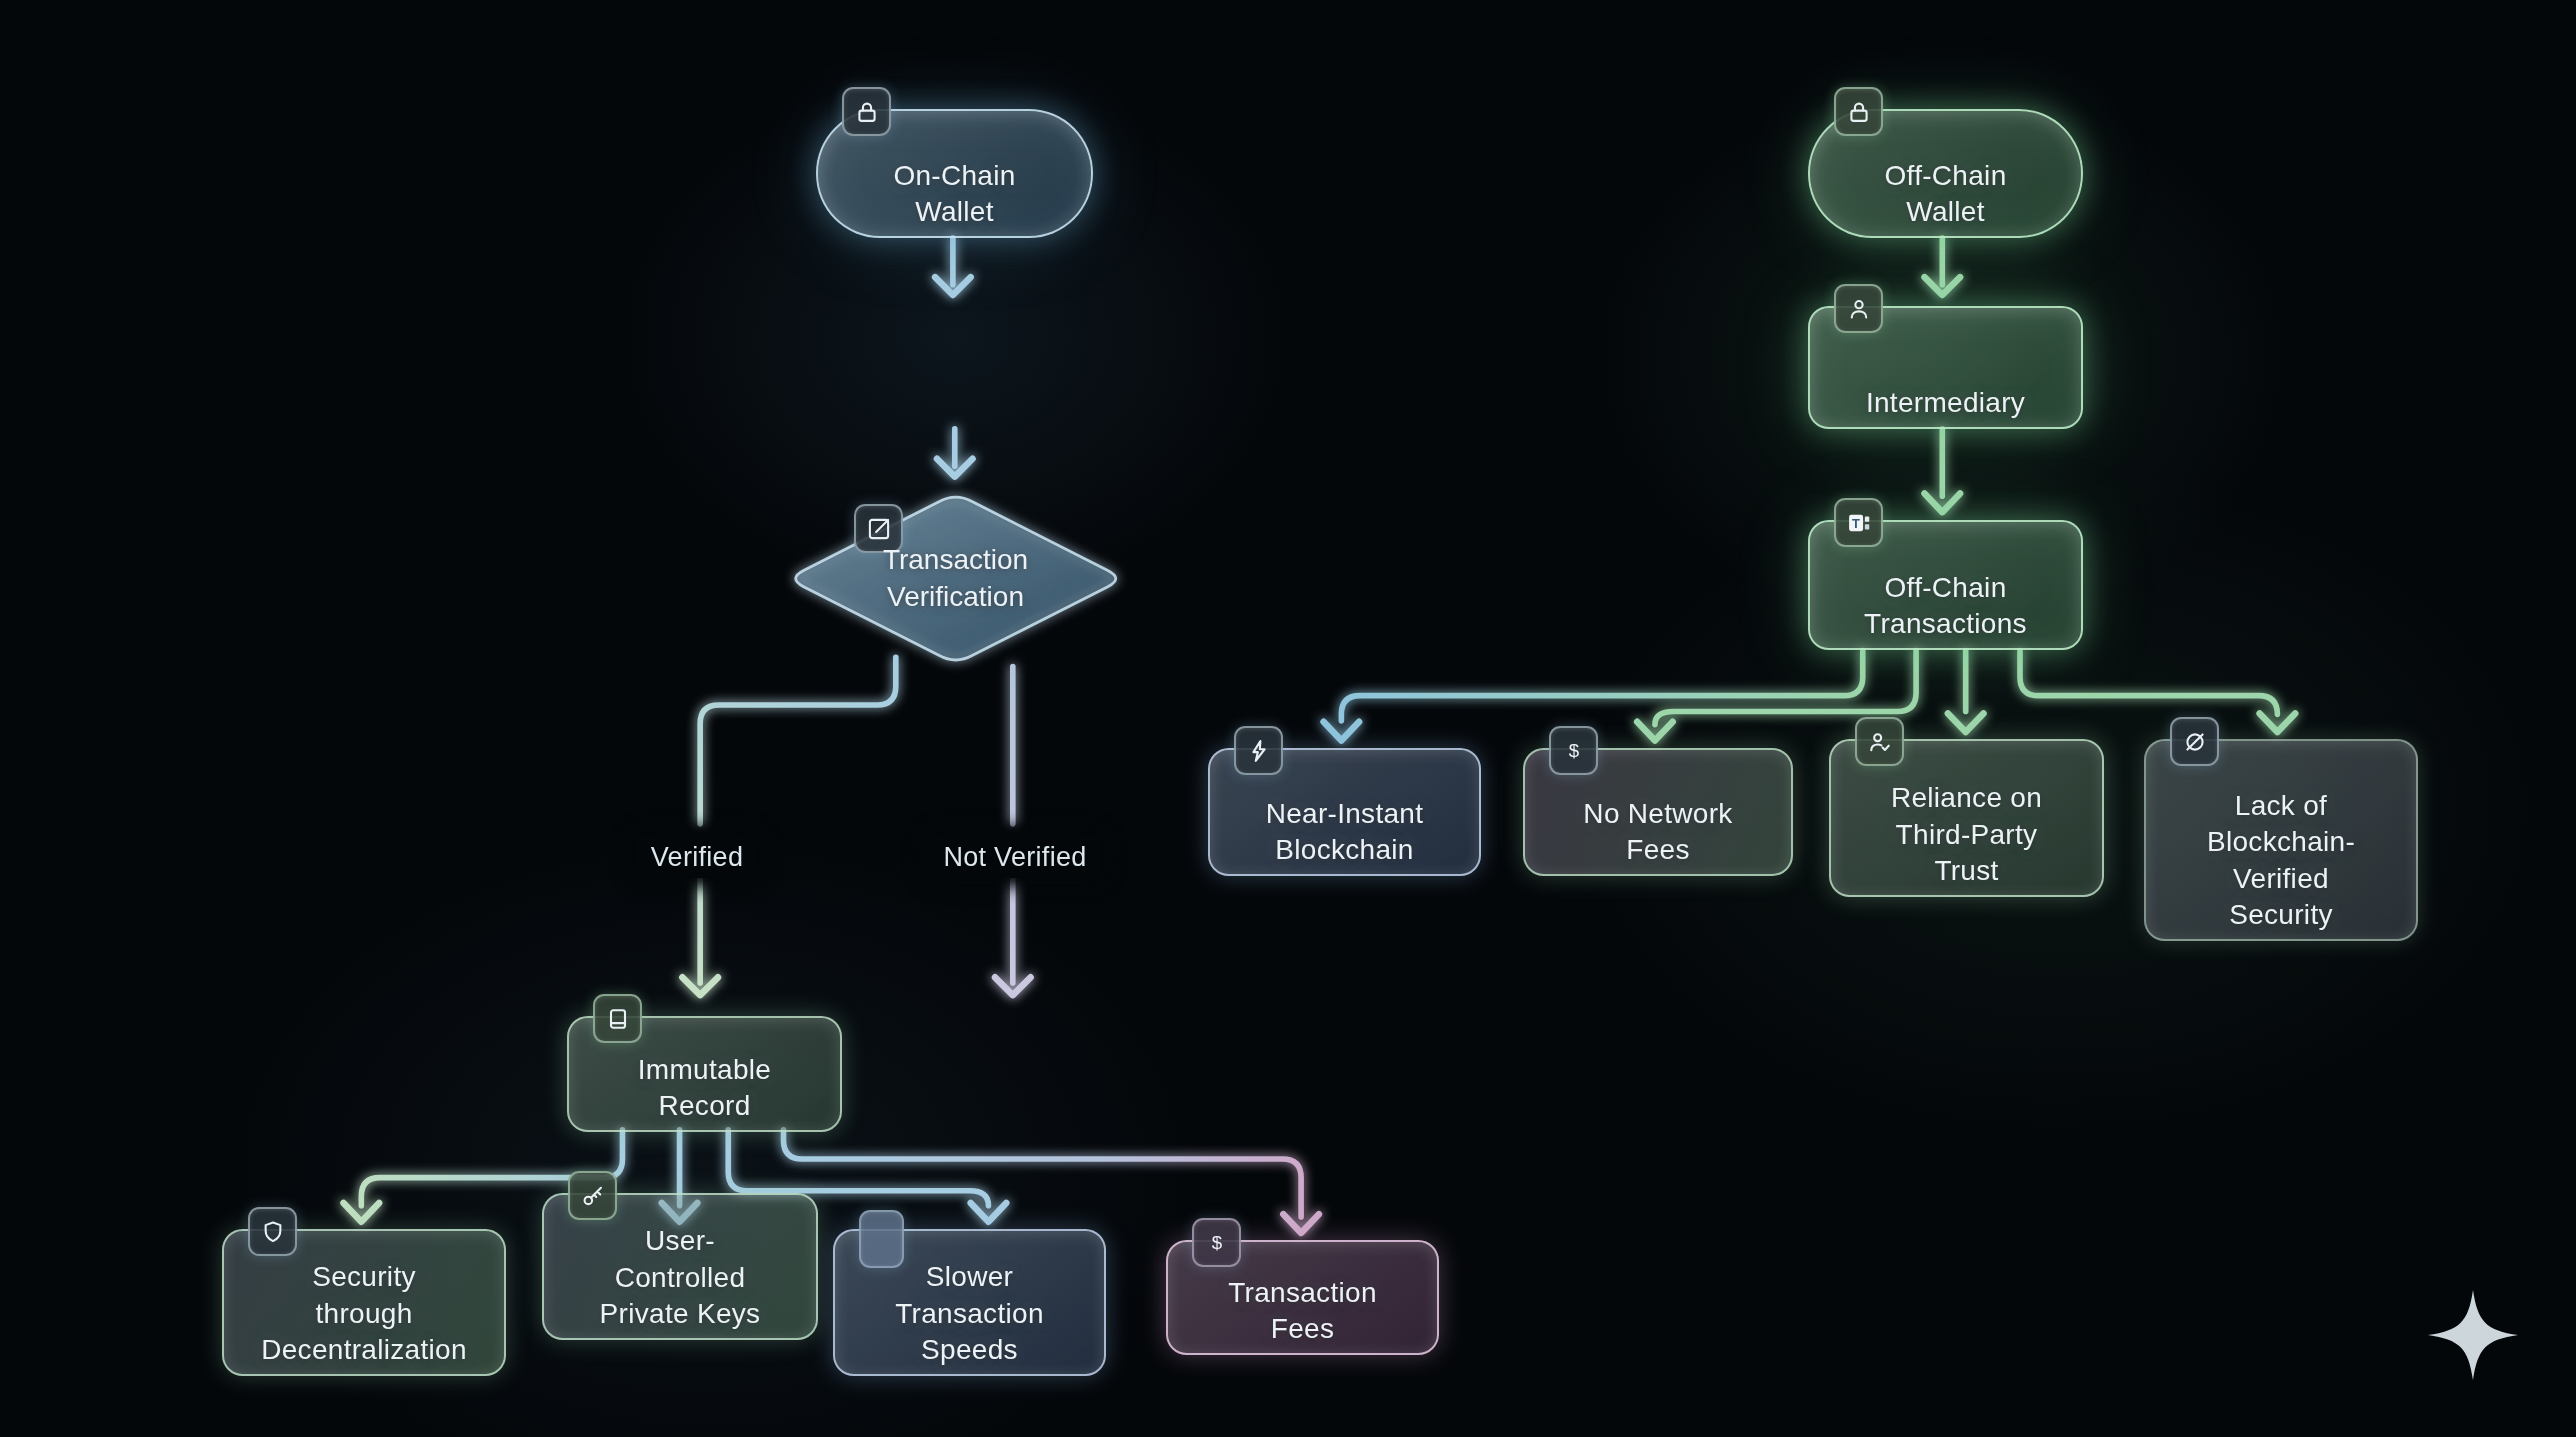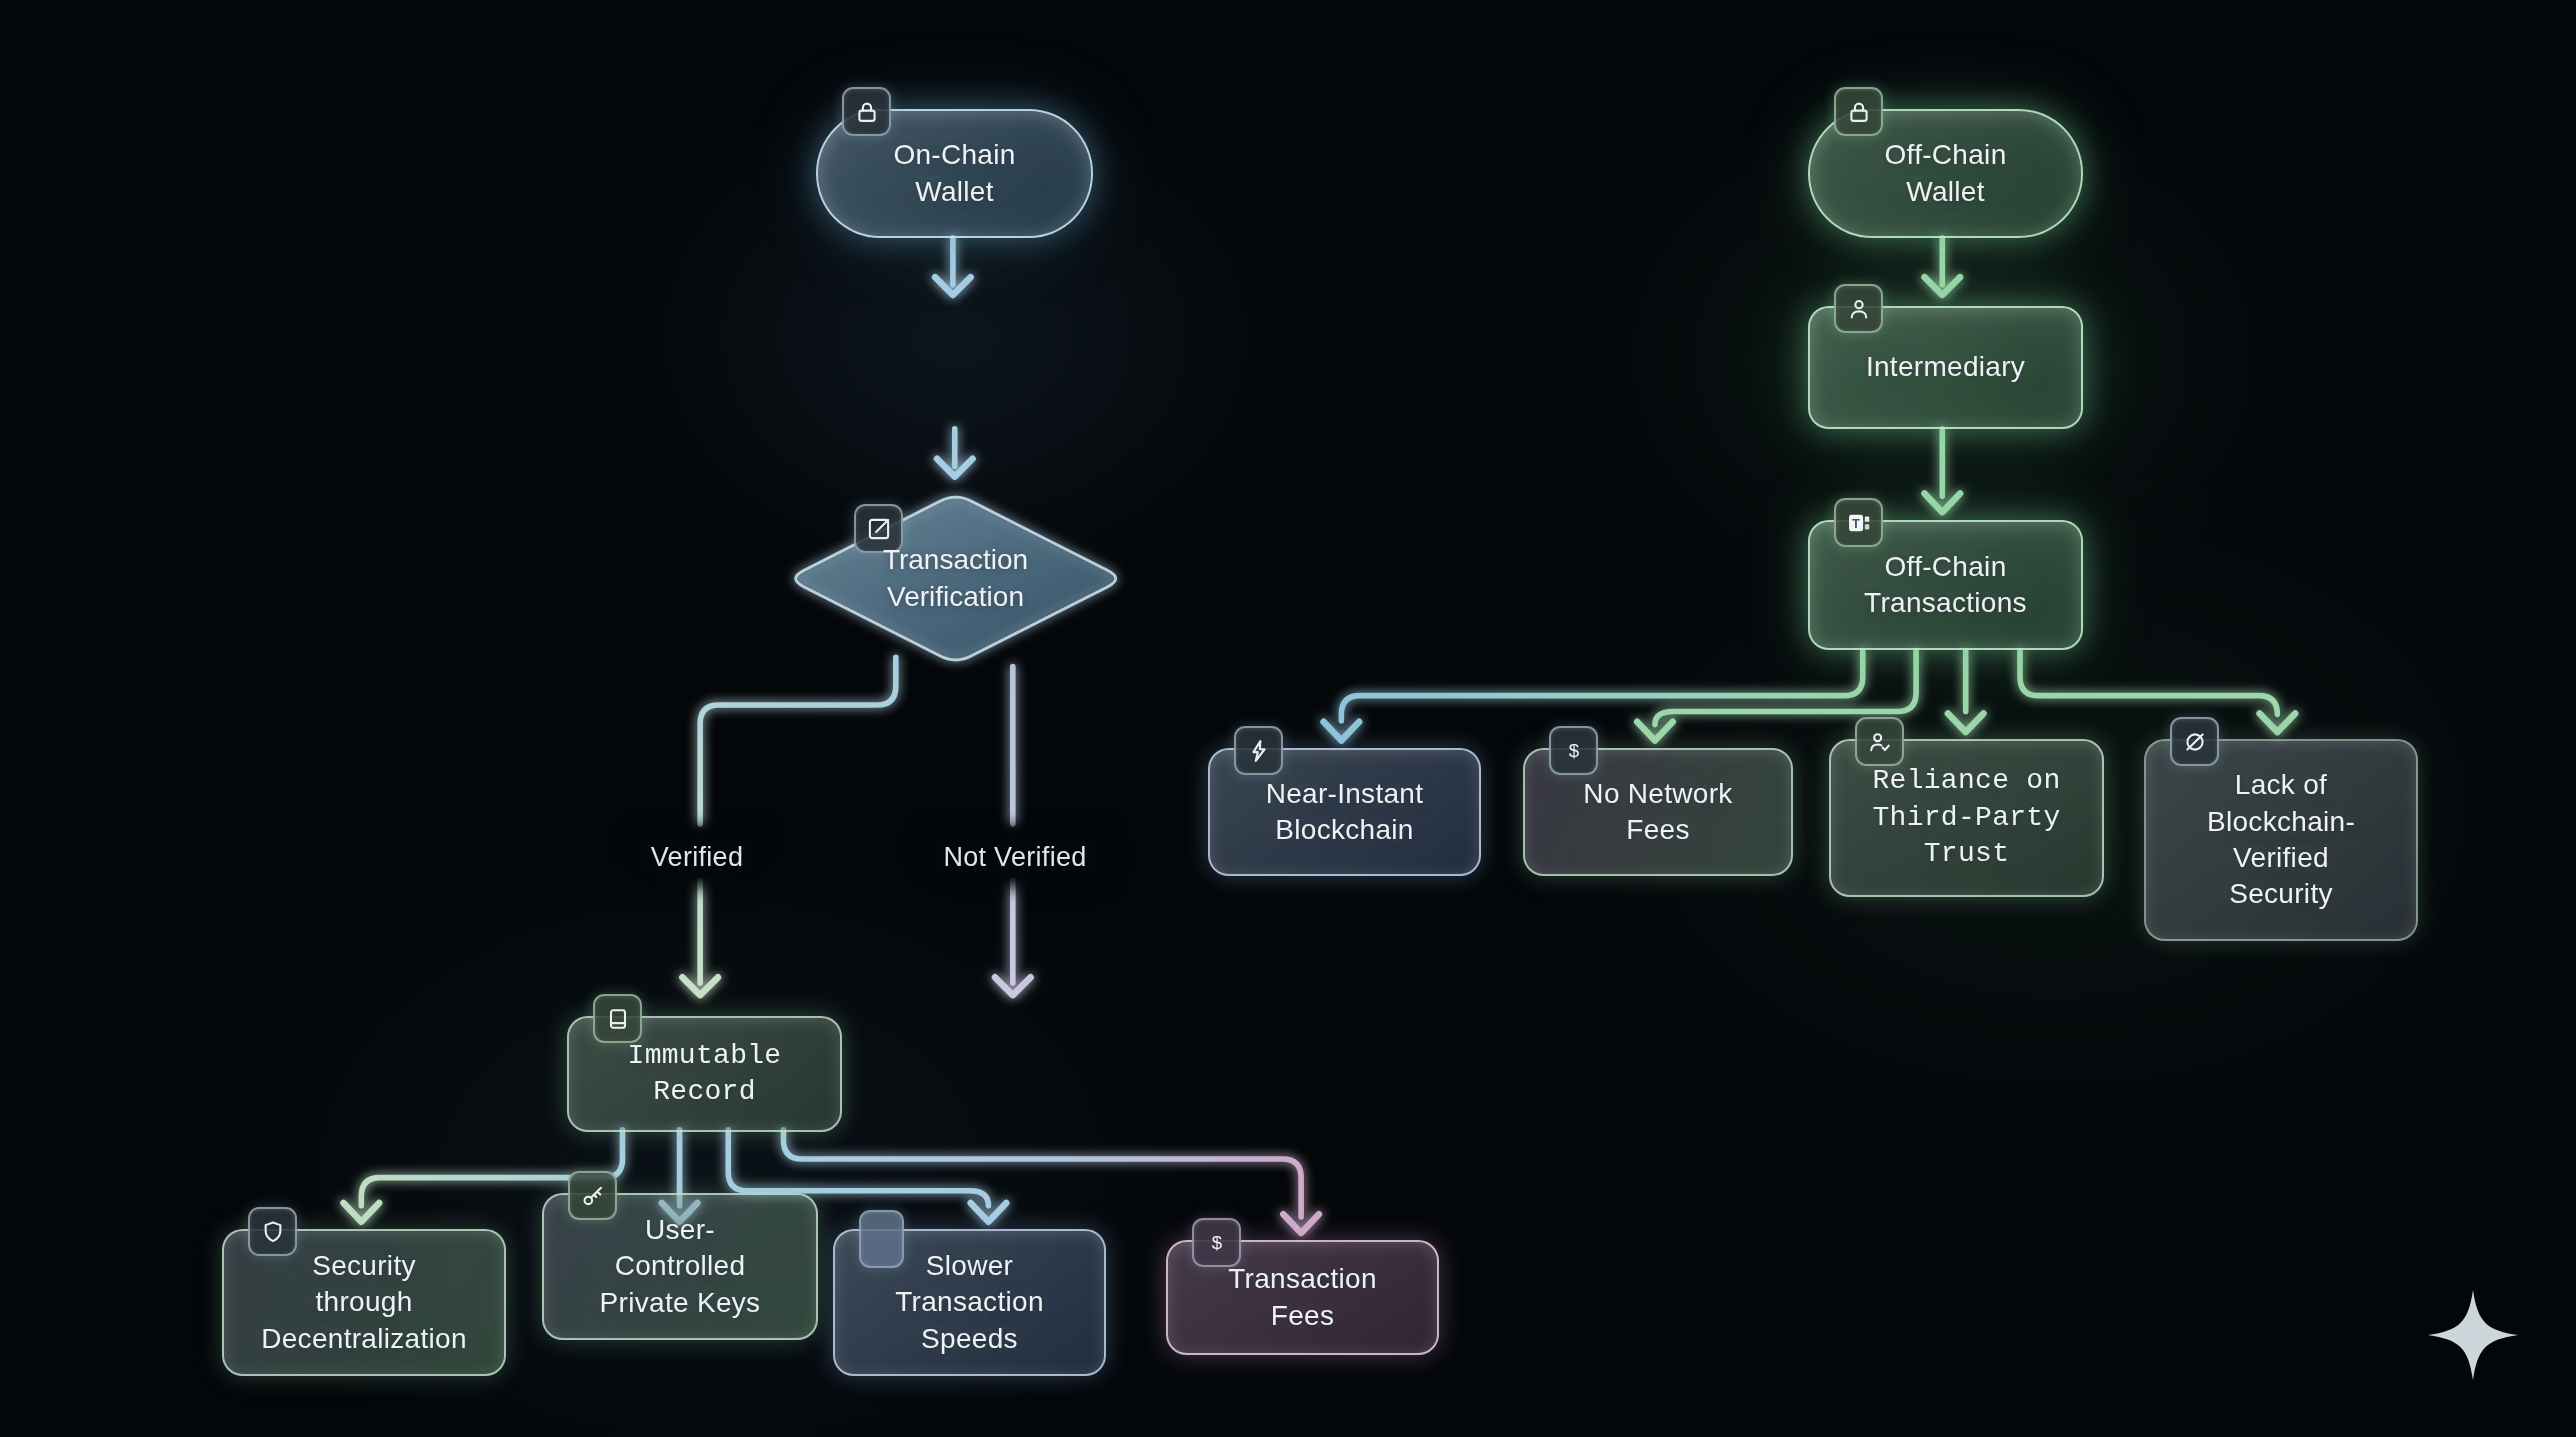--- a/index.html
+++ b/index.html
@@ -10,39 +10,39 @@
       radial-gradient(487px 374px at 955px 337px, rgba(90,150,195,.10), transparent 70%),
       radial-gradient(505px 393px at 1942px 356px, rgba(90,185,120,.10), transparent 70%),
       radial-gradient(711px 487px at 711px 1170px, rgba(90,150,195,.07), transparent 70%),
       radial-gradient(711px 487px at 2059px 805px, rgba(90,185,120,.07), transparent 70%),
       #04070a;
   }
   #canvas{position:relative;width:2576px;height:1438px;}
   svg.wires{position:absolute;left:0;top:0;}
 
   .node{
-    position:absolute;display:flex;align-items:center;justify-content:center;
+    position:absolute;display:flex;align-items:flex-end;justify-content:center;
     text-align:center;border-radius:20.6px;border:2.8px solid rgba(200,225,240,.85);
     color:#ecf2f5;font-size:28px;line-height:1.3;letter-spacing:0.3px;
   }
   .node .label{white-space:pre-line;padding:5.6px 13px;
     text-shadow:0 0.9px 9.4px rgba(0,0,0,.55), 0 0 15px rgba(225,242,252,.28);}
   .pill{border-radius:64px;}
 
   .t-blue{background:linear-gradient(145deg, rgba(150,192,216,.42), rgba(58,94,120,.52));
     border-color:rgba(202,230,243,.88);
     box-shadow:0 0 30px rgba(110,175,215,.38),0 0 75px rgba(110,175,215,.18),
       inset 0 1.9px 17px rgba(255,255,255,.20), inset 0 0 45px rgba(160,200,225,.12);}
   .t-green{background:linear-gradient(145deg, rgba(150,205,165,.40), rgba(58,104,74,.54));
     border-color:rgba(184,232,196,.92);
     box-shadow:0 0 30px rgba(120,210,150,.42),0 0 75px rgba(120,210,150,.20),
       inset 0 1.9px 17px rgba(255,255,255,.20), inset 0 0 45px rgba(150,215,170,.12);}
   .t-greenslate{background:linear-gradient(145deg, rgba(142,172,152,.40), rgba(66,92,76,.52));
     border-color:rgba(200,232,206,.78);
-    box-shadow:0 0 24px rgba(150,210,170,.30), inset 0 1.9px 15px rgba(255,255,255,.16);font-family:Liberation Mono, monospace;}
+    box-shadow:0 0 24px rgba(150,210,170,.30), inset 0 1.9px 15px rgba(255,255,255,.16);}
   .t-secslate{background:linear-gradient(115deg, rgba(132,152,162,.38), rgba(100,142,112,.46));
     border-color:rgba(198,230,208,.80);
     box-shadow:0 0 24px rgba(150,210,170,.26), inset 0 1.9px 15px rgba(255,255,255,.15);}
   .t-blueslate{background:linear-gradient(145deg, rgba(146,170,200,.38), rgba(62,82,112,.52));
     border-color:rgba(196,214,238,.82);
     box-shadow:0 0 24px rgba(140,180,225,.30), inset 0 1.9px 15px rgba(255,255,255,.16);}
   .t-purple{background:linear-gradient(145deg, rgba(165,160,192,.40), rgba(78,76,104,.54));
     border-color:rgba(212,210,234,.86);
     box-shadow:0 0 26px rgba(175,168,220,.32), inset 0 1.9px 15px rgba(255,255,255,.16);}
   .t-mauve{background:linear-gradient(145deg, rgba(186,150,184,.36), rgba(92,62,92,.52));

